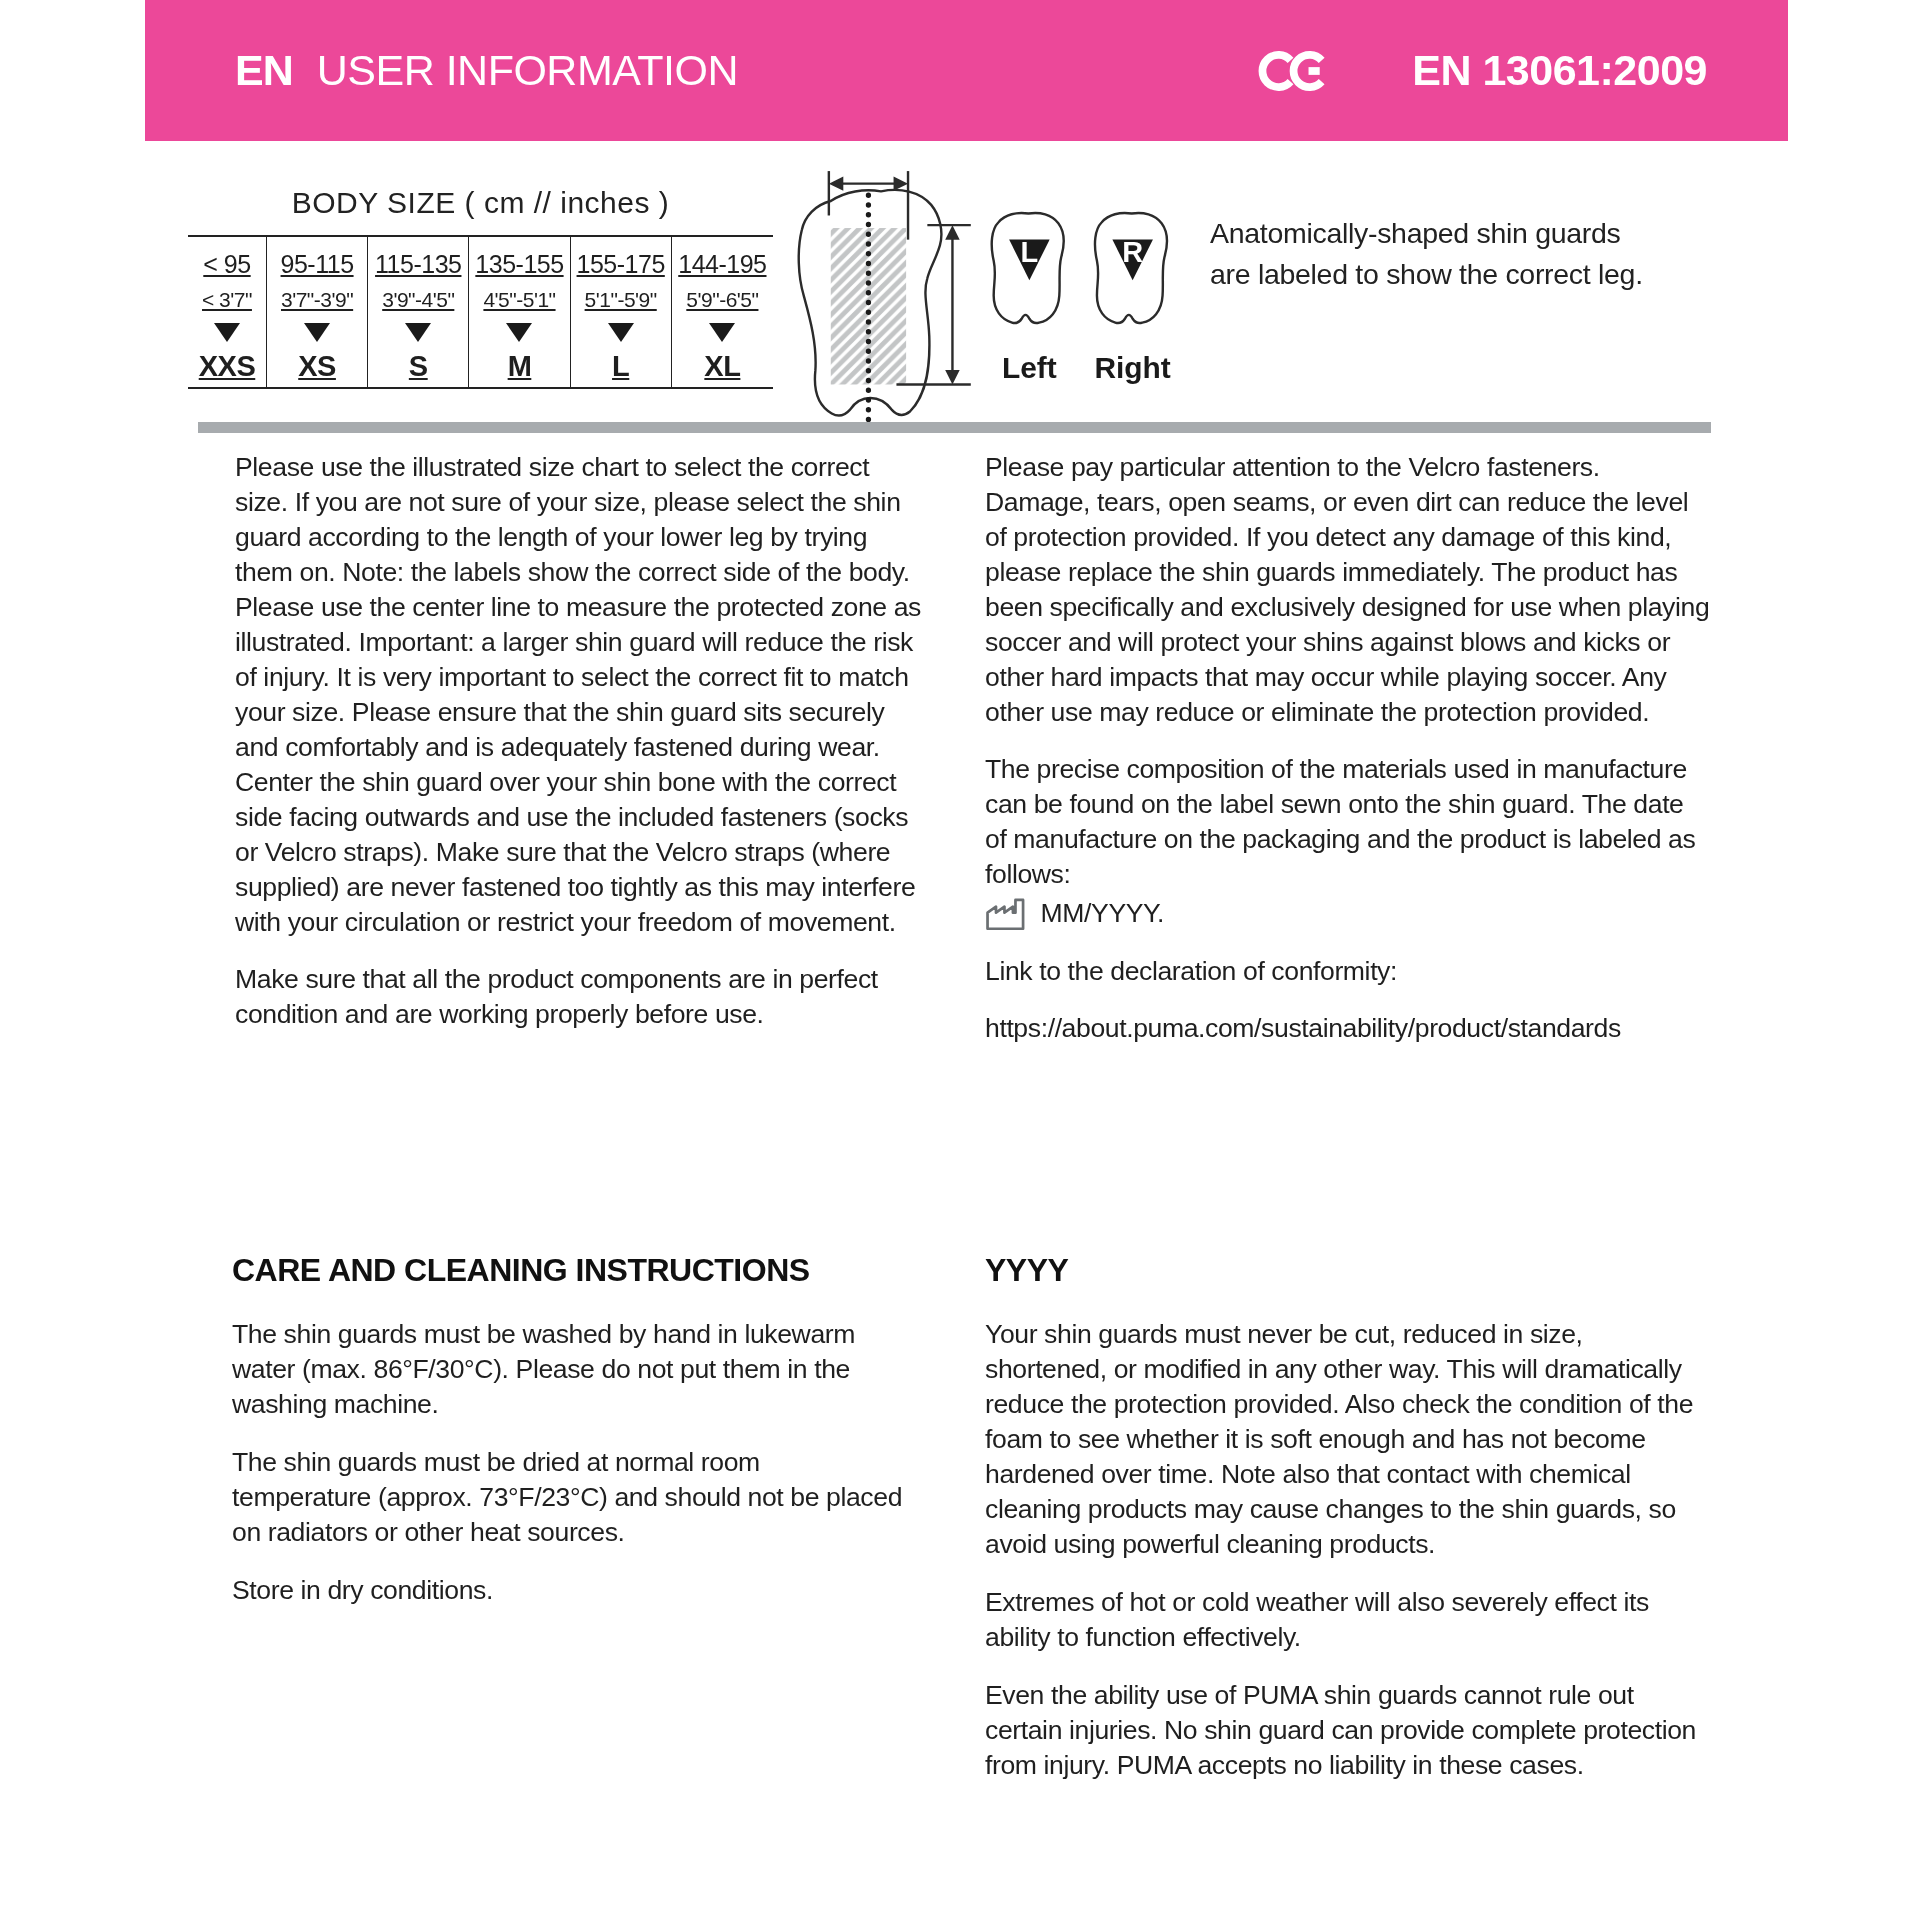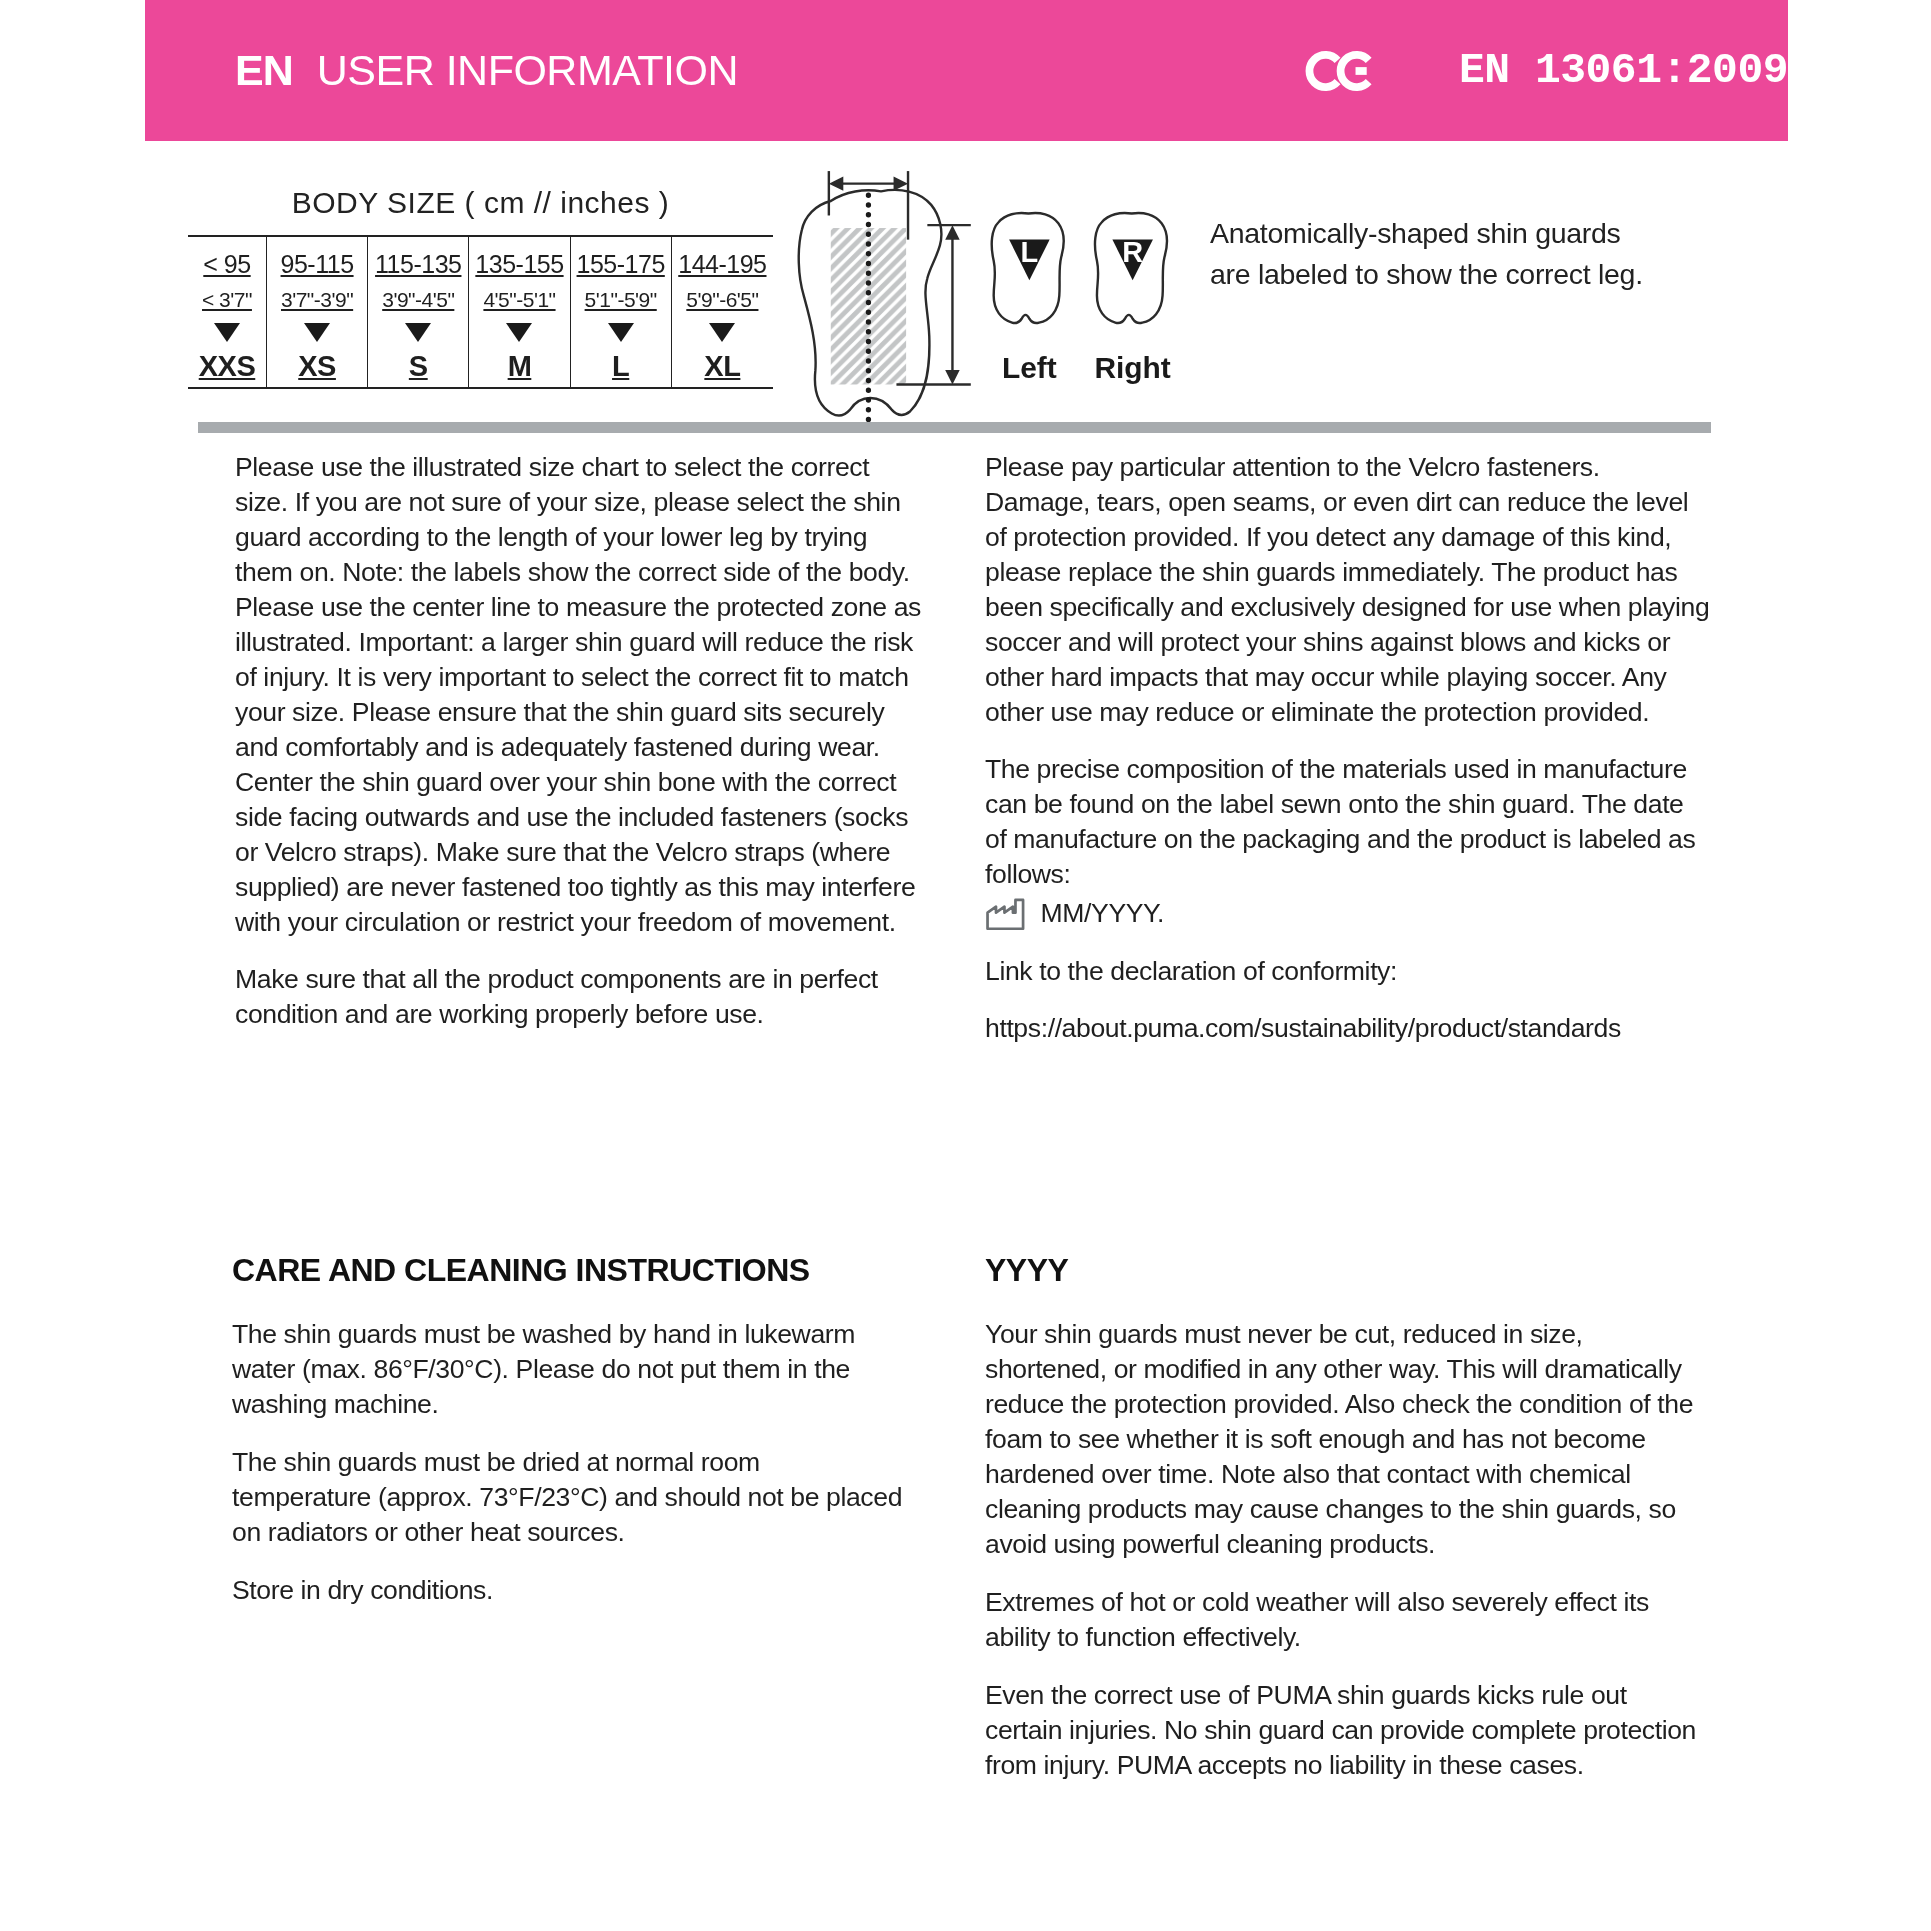--- a/index.html
+++ b/index.html
@@ -13,21 +13,21 @@
   }
   
   .header-bar{
     position:absolute;left:145px;top:0;width:1643px;height:141px;
     background:#ec4899;
     display:flex;align-items:center;
   }
   .header-left{display:flex;align-items:baseline;padding-left:90px;}
   .header-lang{font-size:43px;font-weight:bold;color:#ffffff;letter-spacing:-1px;}
   .header-title{font-size:43px;font-weight:normal;color:#ffffff;margin-left:24px;letter-spacing:-0.5px;}
-  .header-right{margin-left:auto;display:flex;align-items:center;font-family:Liberation Mono, monospace;}
+  .header-right{margin-left:auto;display:flex;align-items:center;padding-right:81px;}
   .ce-svg{width:70px;height:42px;display:block;}
   .header-standard{font-size:43px;font-weight:bold;color:#ffffff;margin-left:85px;letter-spacing:-0.5px;}
   
   .size-chart{position:absolute;left:188px;top:186px;width:585px;}
   .size-chart-title{font-size:30px;color:#222;text-align:center;white-space:nowrap;letter-spacing:0.5px;}
   .size-table{
     margin-top:15.4px;height:154px;
     border-top:2.9px solid #222;border-bottom:2.9px solid #222;
     display:flex;box-sizing:border-box;
   }
@@ -225,17 +225,17 @@
     <h2 class="section-heading">CARE AND CLEANING INSTRUCTIONS</h2>
     <p class="para">The shin guards must be washed by hand in lukewarm water (max. 86°F/30°C). Please do not put them in the washing machine.</p>
     <p class="para">The shin guards must be dried at normal room temperature (approx. 73°F/23°C) and should not be placed on radiators or other heat sources.</p>
     <p class="para">Store in dry conditions.</p>
   </div>
 
   <div class="section section-note">
     <h2 class="section-heading">YYYY</h2>
     <p class="para">Your shin guards must never be cut, reduced in size, shortened, or modified in any other way. This will dramatically reduce the protection provided. Also check the condition of the foam to see whether it is soft enough and has not become hardened over time. Note also that contact with chemical cleaning products may cause changes to the shin guards, so avoid using powerful cleaning products.</p>
     <p class="para">Extremes of hot or cold weather will also severely effect its ability to function effectively.</p>
-    <p class="para">Even the correct use of PUMA shin guards kicks rule out certain injuries. No shin guard can provide complete protection from injury. PUMA accepts no liability in these cases.</p>
+    <p class="para">Even the ability use of PUMA shin guards cannot rule out certain injuries. No shin guard can provide complete protection from injury. PUMA accepts no liability in these cases.</p>
   </div>
 
 </div>
 
 
 </body></html>

